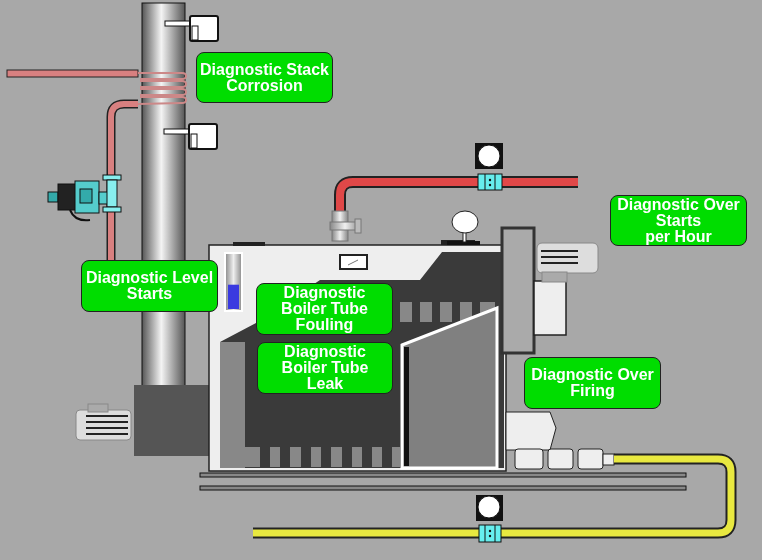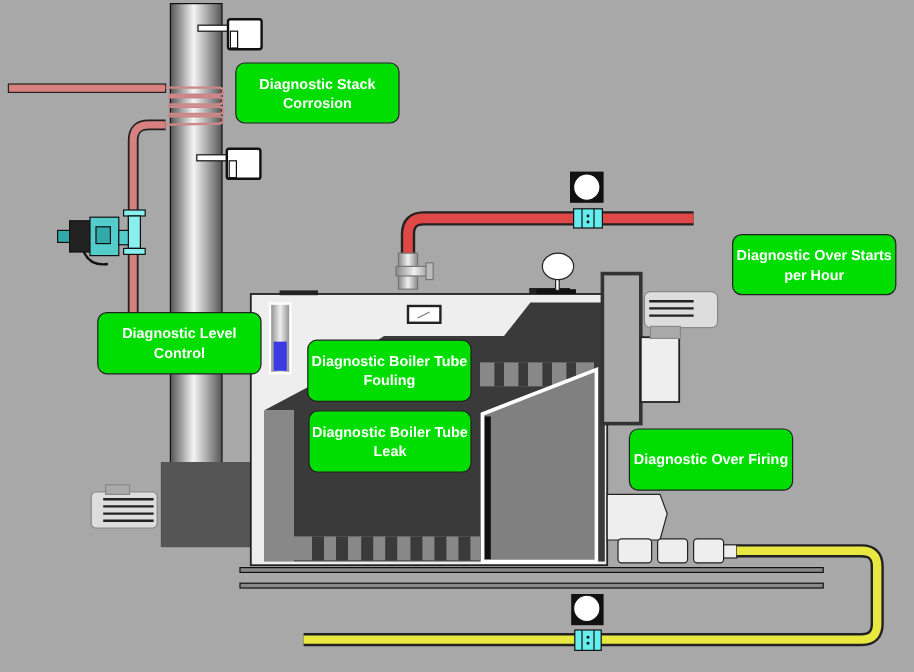--- a/index.html
+++ b/index.html
@@ -1,20 +1,20 @@
 <!DOCTYPE html>
 <html><head>
 <meta charset="utf-8">
 <style>
   html, body { margin:0; padding:0; }
   body { width:762px; height:560px; background:#a8a8a8; position:relative; overflow:hidden; font-family:"Liberation Sans", sans-serif; }
   #scene { position:absolute; left:0; top:0; width:762px; height:560px; }
   .diag {
     position:absolute; background:#00dd00; border:1px solid #222; border-radius:8px;
-    color:#fff; font-family:"Liberation Sans", sans-serif; font-weight:bold; font-size:12px;
+    color:#fff; font-family:"Liberation Sans", sans-serif; font-weight:bold; font-size:16px;
     line-height:16px; display:flex; align-items:center; justify-content:center; text-align:center;
     cursor:pointer; box-sizing:border-box; padding:0 2px; white-space:pre-line;
   }
 </style>
 </head>
 <body>
 
 <svg id="scene" viewBox="0 0 762 560" xmlns="http://www.w3.org/2000/svg">
   <defs>
     <linearGradient id="stackGrad" x1="0" x2="1" y1="0" y2="0">
@@ -192,18 +192,18 @@
     <circle cx="490" cy="531" r="1.2" fill="#111"></circle>
       <circle cx="490" cy="536" r="1.2" fill="#111"></circle>
   </g>
 </svg>
 
 <div class="diag" style="left: 196px; top: 52px; width: 137px; height: 51px; background: rgb(0, 221, 0);">Diagnostic Stack
 Corrosion</div>
 <div class="diag" style="left: 610px; top: 195px; width: 137px; height: 51px; background: rgb(0, 221, 0);">Diagnostic Over Starts
 per Hour</div>
 <div class="diag" style="left: 81px; top: 260px; width: 137px; height: 52px; background: rgb(0, 221, 0);">Diagnostic Level
-Control</div>
+Starts</div>
 <div class="diag" style="left: 256px; top: 283px; width: 137px; height: 52px; background: rgb(0, 221, 0);">Diagnostic Boiler Tube
 Fouling</div>
 <div class="diag" style="left: 257px; top: 342px; width: 136px; height: 52px; background: rgb(0, 221, 0);">Diagnostic Boiler Tube
 Leak</div>
 <div class="diag" style="left: 524px; top: 357px; width: 137px; height: 52px; background: rgb(0, 221, 0);">Diagnostic Over Firing</div>
 
 </body></html>

